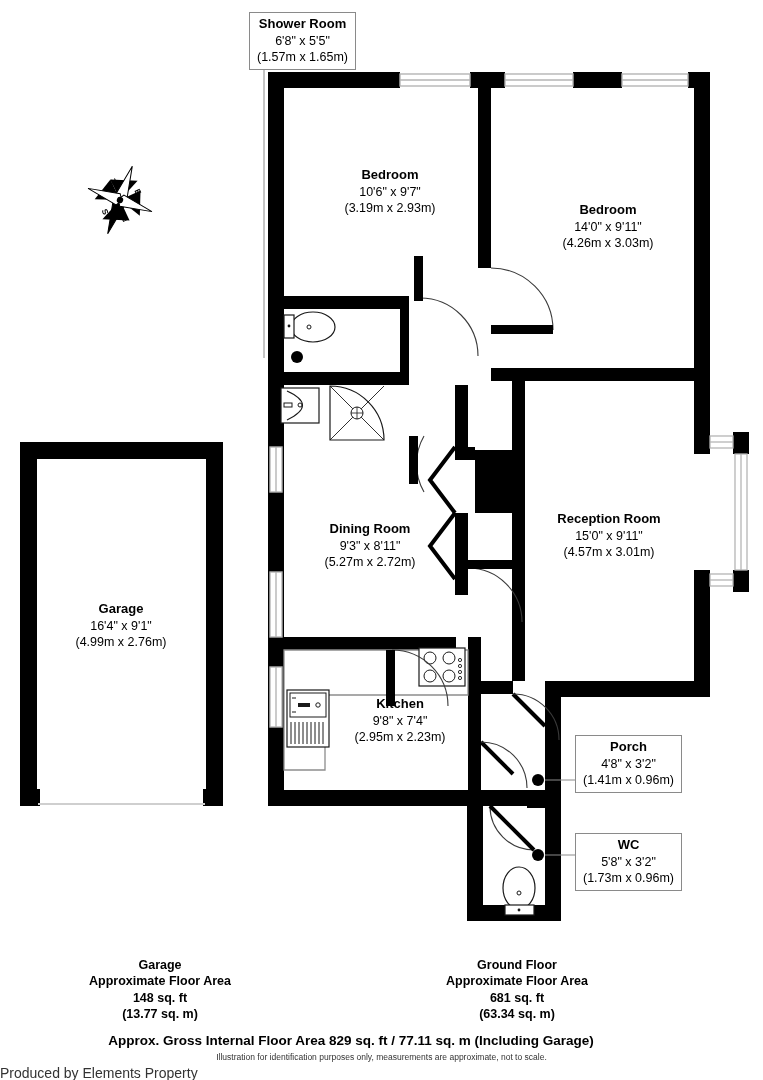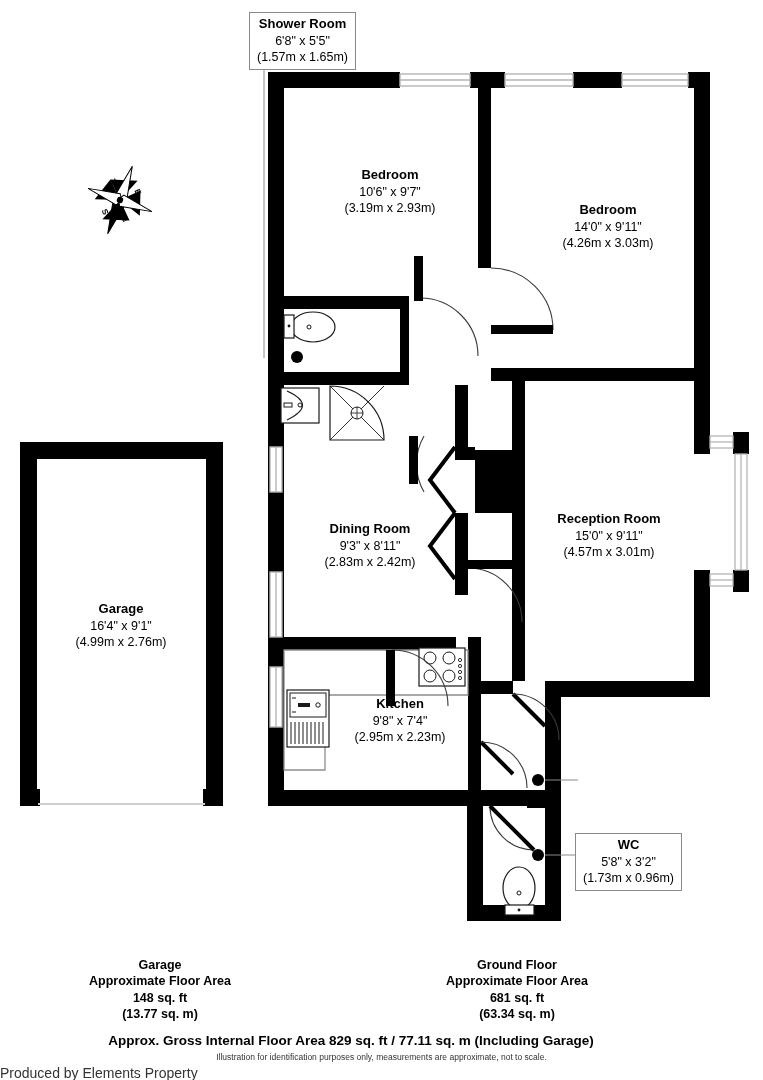--- a/index.html
+++ b/index.html
@@ -368,35 +368,40 @@
 
   <div class="room-label" style="left:521px; top:511px; width:176px;">
     <span class="rl-name">Reception Room</span>
     <span class="rl-imp">15'0" x 9'11"</span>
     <span class="rl-met">(4.57m x 3.01m)</span>
   </div>
 
   <div class="room-label" style="left:287px; top:521px; width:166px;">
     <span class="rl-name">Dining Room</span>
     <span class="rl-imp">9'3" x 8'11"</span>
-    <span class="rl-met">(2.83m x 2.42m)</span>
+    <span class="rl-met">(5.27m x 2.72m)</span>
   </div>
 
   <div class="room-label" style="left:320px; top:696px; width:160px;">
     <span class="rl-name">Kitchen</span>
     <span class="rl-imp">9'8" x 7'4"</span>
     <span class="rl-met">(2.95m x 2.23m)</span>
   </div>
 
   <div class="room-label" style="left:41px; top:601px; width:160px;">
     <span class="rl-name">Garage</span>
     <span class="rl-imp">16'4" x 9'1"</span>
     <span class="rl-met">(4.99m x 2.76m)</span>
   </div>
 
+  <div class="room-label boxed" style="left:575px; top:735px;">
+    <span class="rl-name">Porch</span>
+    <span class="rl-imp">4'8" x 3'2"</span>
+    <span class="rl-met">(1.41m x 0.96m)</span>
+  </div>
 
   <div class="room-label boxed" style="left:575px; top:833px;">
     <span class="rl-name">WC</span>
     <span class="rl-imp">5'8" x 3'2"</span>
     <span class="rl-met">(1.73m x 0.96m)</span>
   </div>
 
   <div class="area-block" style="left:40px; top:957px; width:240px;">
     <span>Garage</span>
     <span>Approximate Floor Area</span>

